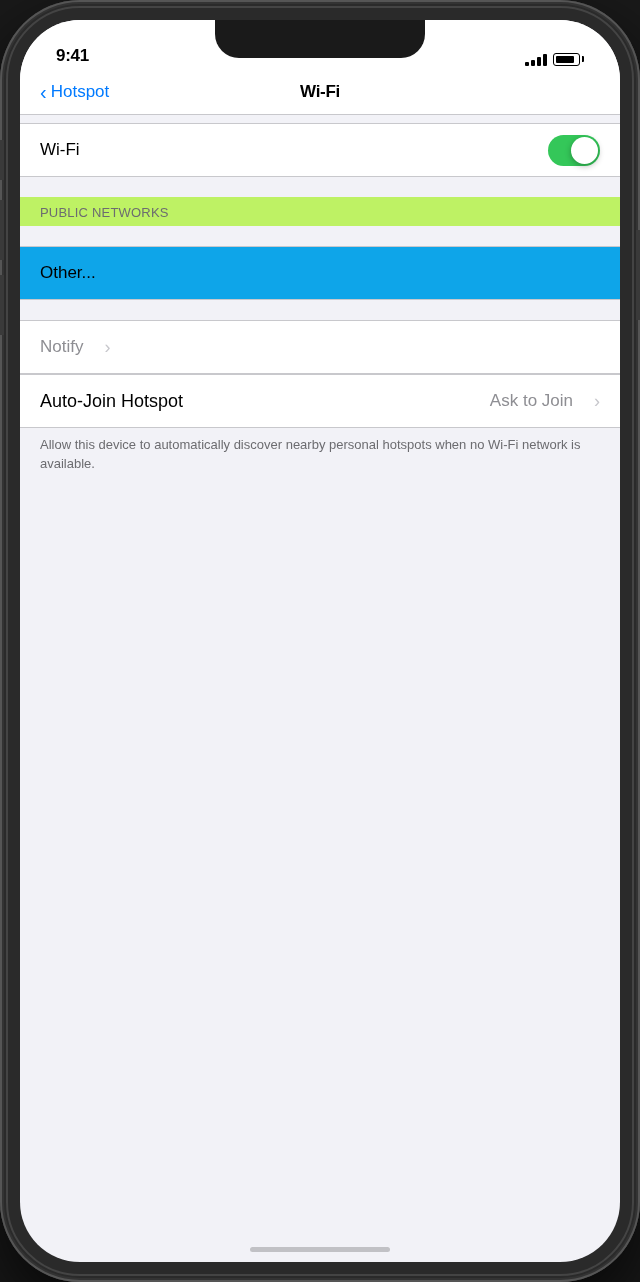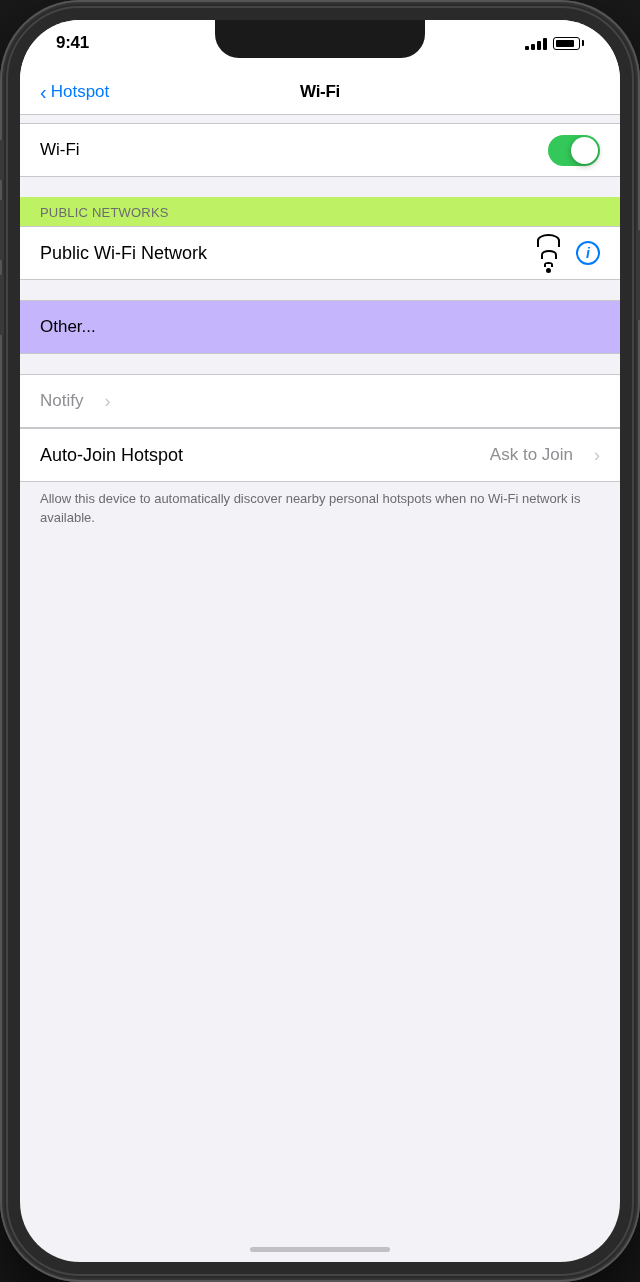--- a/index.html
+++ b/index.html
@@ -60,21 +60,21 @@
       border-radius: 0 0 24px 24px;
       z-index: 50;
     }
 
     
     .status-bar {
       position: relative;
       height: 54px;
       background: #fff;
       display: flex;
-      align-items: center;
+      align-items: flex-end;
       padding: 0 36px 8px;
       justify-content: space-between;
       z-index: 10;
     }
 
     .status-time {
       font-size: 17px;
       font-weight: 600;
       color: #000;
       letter-spacing: -0.3px;
@@ -284,21 +284,21 @@
       justify-content: center;
       font-size: 14px;
       font-style: italic;
       font-weight: 600;
       cursor: pointer;
       margin-left: 8px;
     }
 
     
     .cell-other {
-      background: #c4b5fd;
+      background: #0ea5e9;
     }
 
     
     .cell-value {
       font-size: 17px;
       color: #8e8e93;
       margin-right: 21px;
     }
 
     .chevron-right {
@@ -412,34 +412,20 @@
         <div class="cell">
           <span class="cell-label">Wi-Fi</span>
           <div class="toggle">
             <div class="toggle-thumb"></div>
           </div>
         </div>
       </div>
 
       <div class="section-gap"></div>
       <div class="section-header">PUBLIC NETWORKS</div>
-      <div class="cell-group">
-        <div class="cell">
-          <span class="cell-label-bold">Public Wi-Fi Network</span>
-          <div class="wifi-icon">
-            <div class="wifi-arcs">
-              <div class="wifi-arc wifi-arc-lg"></div>
-              <div class="wifi-arc wifi-arc-md"></div>
-              <div class="wifi-arc wifi-arc-sm"></div>
-            </div>
-            <div class="wifi-dot"></div>
-          </div>
-          <div class="info-btn">i</div>
-        </div>
-      </div>
 
       <div class="section-gap"></div>
       <div class="cell-group">
         <div class="cell cell-other">
           <span class="cell-label">Other...</span>
         </div>
       </div>
 
       <div class="section-gap"></div>
       <div class="cell-group">

